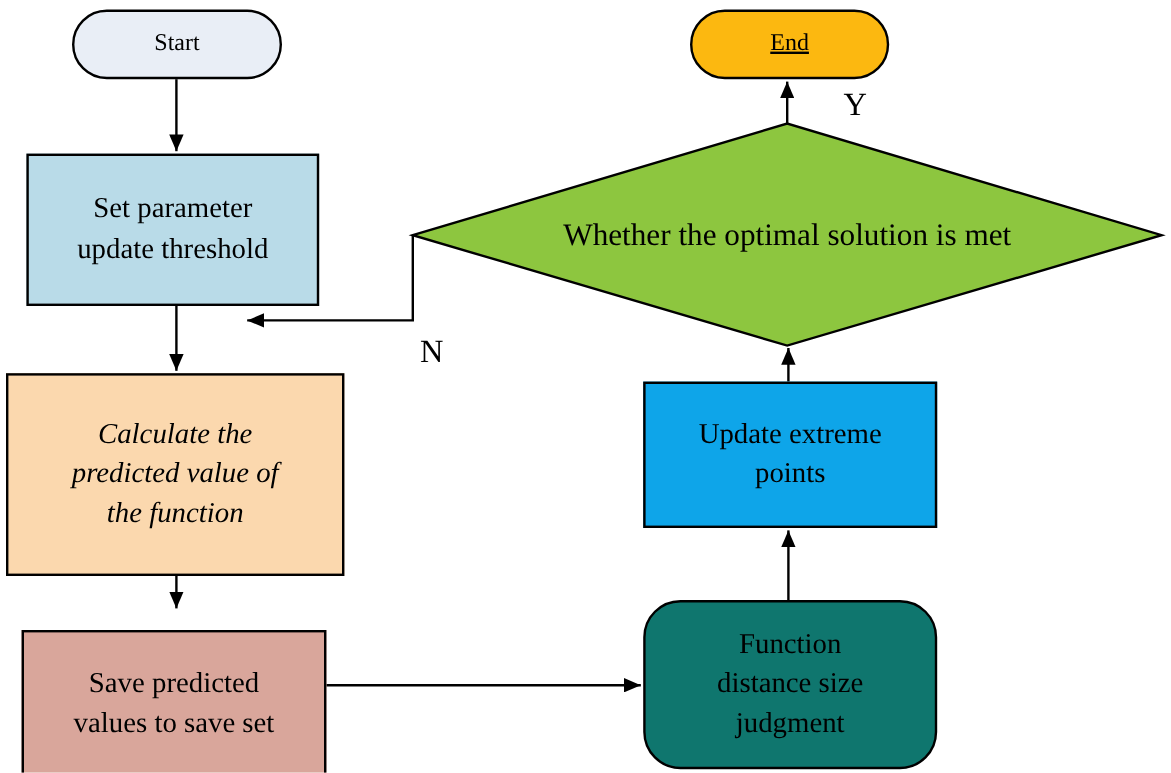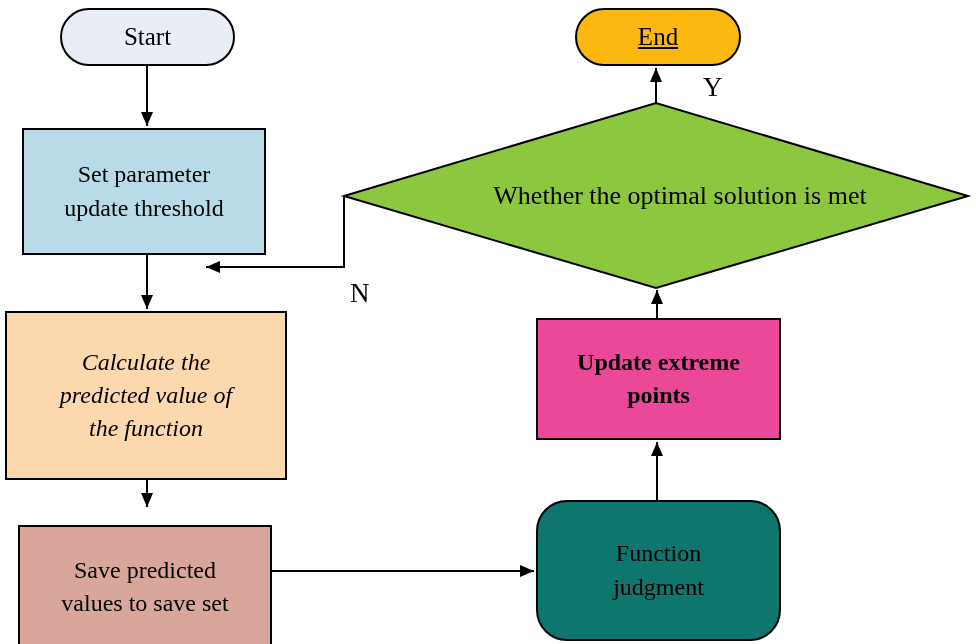--- a/index.html
+++ b/index.html
@@ -36,31 +36,31 @@
     position: absolute;
     display: flex;
     align-items: center;
     justify-content: center;
     text-align: center;
     border: 2px solid #000000;
     box-sizing: border-box;
     font-size: 24px;
     line-height: 1.38;
   }
-  .pill { border-radius: 30px; font-size: 25px; }
+  .pill { border-radius: 30px; font-size: 20px; }
   #n-start     { left: 60px;  top: 8px;   width: 175px; height: 58px; }
   #n-end       { left: 575px; top: 8px;   width: 166px; height: 58px; text-decoration: underline; }
   #n-threshold { left: 22px;  top: 128px; width: 244px; height: 127px; }
   #n-calculate { left: 5px;   top: 311px; width: 282px; height: 169px; font-style: italic; }
   #n-save      { left: 18px;  top: 509px; width: 254px; height: 124px; margin-top: 16px; }
   #n-judgment  { left: 536px; top: 500px; width: 245px; height: 141px; }
   #n-update    { left: 536px; top: 318px; width: 245px; height: 122px; }
   .diamond-label {
     position: absolute;
-    left: 420px;
+    left: 396px;
     top: 180px;
     width: 520px;
     height: 32px;
     display: flex;
     align-items: center;
     justify-content: center;
     text-align: center;
     font-size: 26px;
   }
   .edge-label {
@@ -120,25 +120,26 @@
   <div class="node" id="n-save" style="background: rgb(217, 166, 155);">
     <div>
       <div>Save predicted</div>
       <div>values to save set</div>
     </div>
   </div>
 
   <div class="node" id="n-judgment" style="background: #0f766e; border-radius: 31px;">
     <div>
       <div>Function</div>
+      <div>distance size</div>
       <div>judgment</div>
     </div>
   </div>
 
-  <div class="node" id="n-update" style="background: #ec4899; font-weight: bold;">
+  <div class="node" id="n-update" style="background: #0ea5e9;">
     <div>
       <div>Update extreme</div>
       <div>points</div>
     </div>
   </div>
 
   <div class="diamond-label">
     <span>Whether the optimal solution is met</span>
   </div>
 

